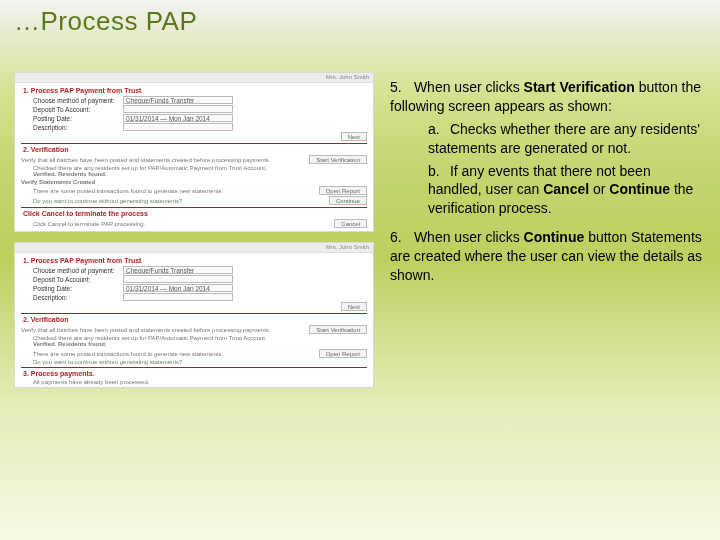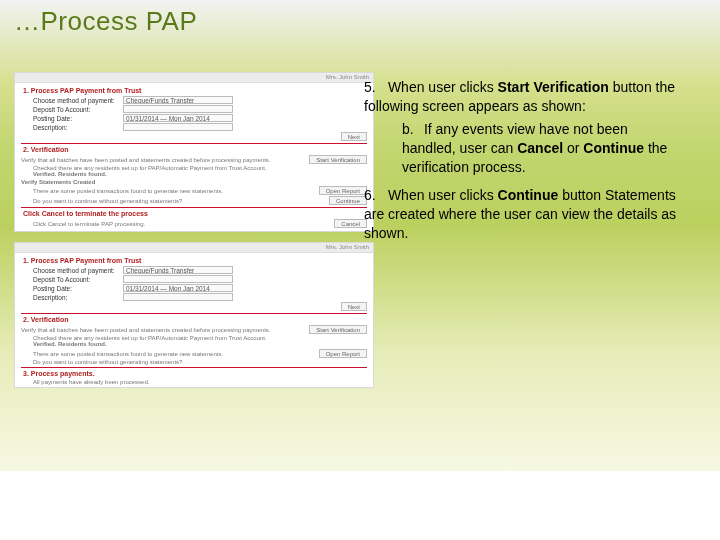--- a/index.html
+++ b/index.html
@@ -1,24 +1,24 @@
 <!DOCTYPE html>
 <html><head>
 <meta charset="utf-8">
 <style>
   * { box-sizing: border-box; margin: 0; padding: 0; }
   html, body { width: 720px; height: 540px; overflow: hidden; font-family: Arial, sans-serif; }
   .slide {
-    width: 720px; height: 471px;
+    width: 720px; height: 540px;
     background: linear-gradient(180deg, #f2f2f2 0%, #d5e08d 18%, #c2d56f 32%, #bcd05f 48%, #e6ecb8 75%, #f6f8e3 100%);
     position: relative;
   }
   .title { position: absolute; top: 6px; left: 14px; font-size: 26px; color: #597a1b; letter-spacing: .5px; font-weight: 400; }
   .left-col { position: absolute; left: 14px; top: 72px; width: 360px; }
-  .right-col { position: absolute; left: 364px; top: 78px; width: 316px; font-size: 14px; color: #000; line-height: 1.35; }
+  .right-col { position: absolute; left: 390px; top: 78px; width: 316px; font-size: 14px; color: #000; line-height: 1.35; }
   .right-col .num { display: inline-block; width: 20px; }
   .right-col .li5, .right-col .li6 { margin-bottom: 10px; }
   .right-col .li5 .body, .right-col .li6 .body { display: inline; }
   .right-col .sub { margin-left: 38px; margin-top: 4px; }
   .right-col .sub .sublabel { display: inline-block; width: 18px; }
   .right-col .li6 { margin-top: 4px; }
 
   
   .shot { width: 360px; background: #fff; border: 1px solid #d9d9d9; font-size: 6.5px; color: #555; }
   .shot + .shot { margin-top: 10px; }
@@ -140,23 +140,27 @@
 
   </div>
 
   <div class="right-col">
     <div class="li5">
       <span class="num">5.</span>
       <span class="body">
         <span>When user clicks </span><b>Start Verification</b><span> button the following screen appears as shown:</span>
       </span>
       <div class="sub">
+        <span class="sublabel">a.</span>
+        <span>Checks whether there are any residents' statements are generated or not.</span>
+      </div>
+      <div class="sub">
         <span class="sublabel">b.</span>
         <span>
-          <span>If any events view have not been handled, user can </span><b>Cancel</b><span> or </span><b>Continue</b><span> the verification process.</span>
+          <span>If any events that there not been handled, user can </span><b>Cancel</b><span> or </span><b>Continue</b><span> the verification process.</span>
         </span>
       </div>
     </div>
     <div class="li6">
       <span class="num">6.</span>
       <span class="body">
         <span>When user clicks </span><b>Continue</b><span> button Statements are created where the user can view the details as shown.</span>
       </span>
     </div>
   </div>

